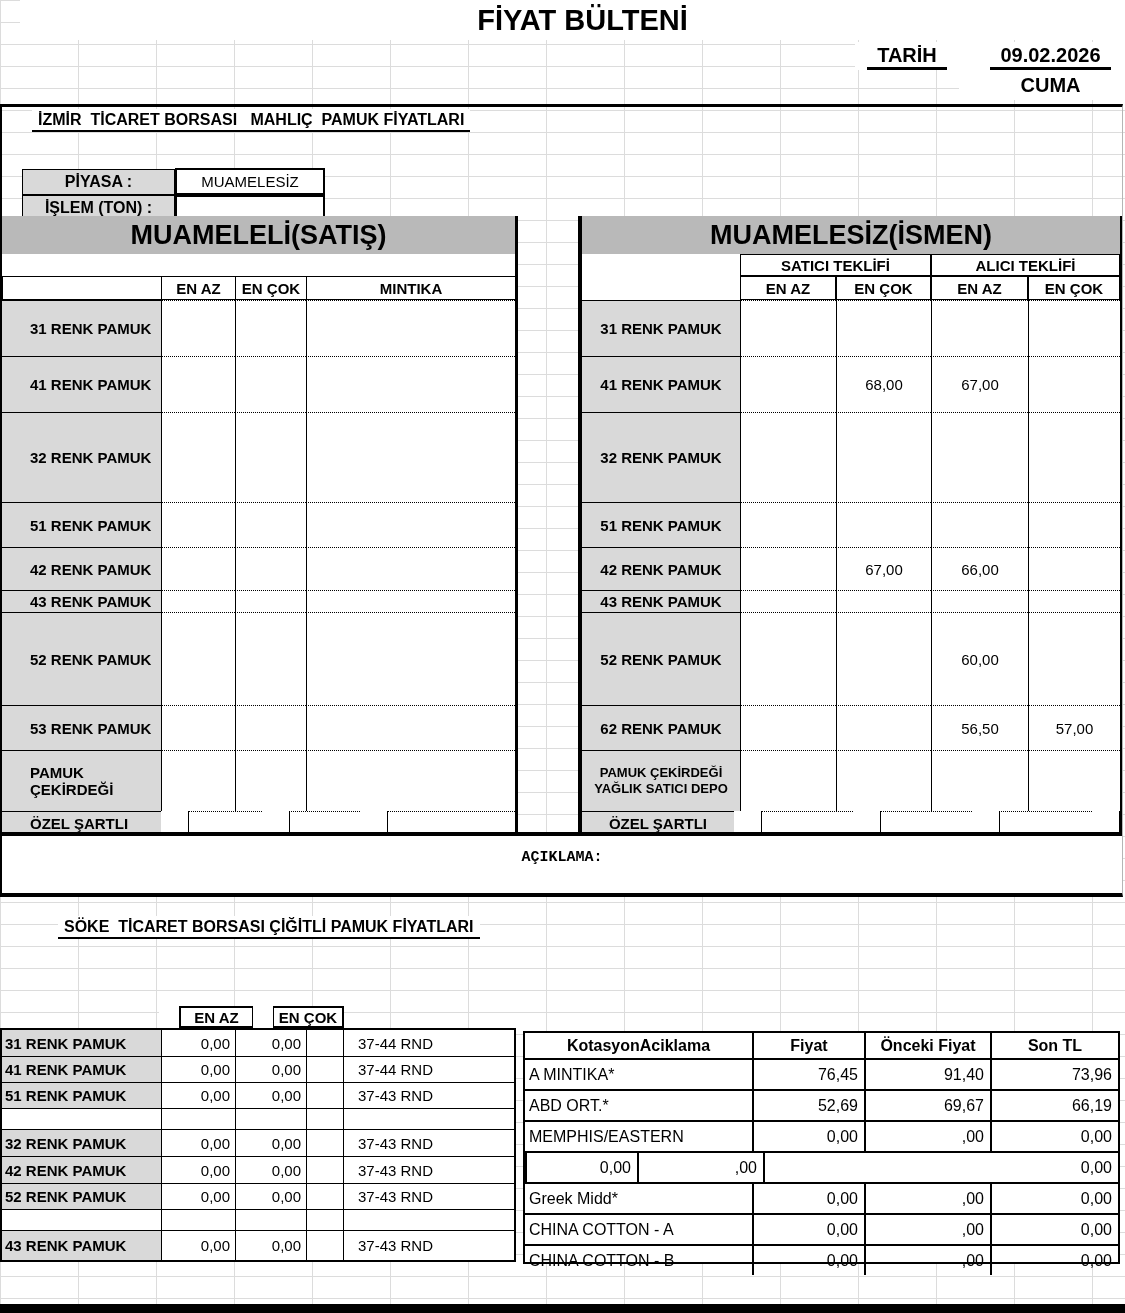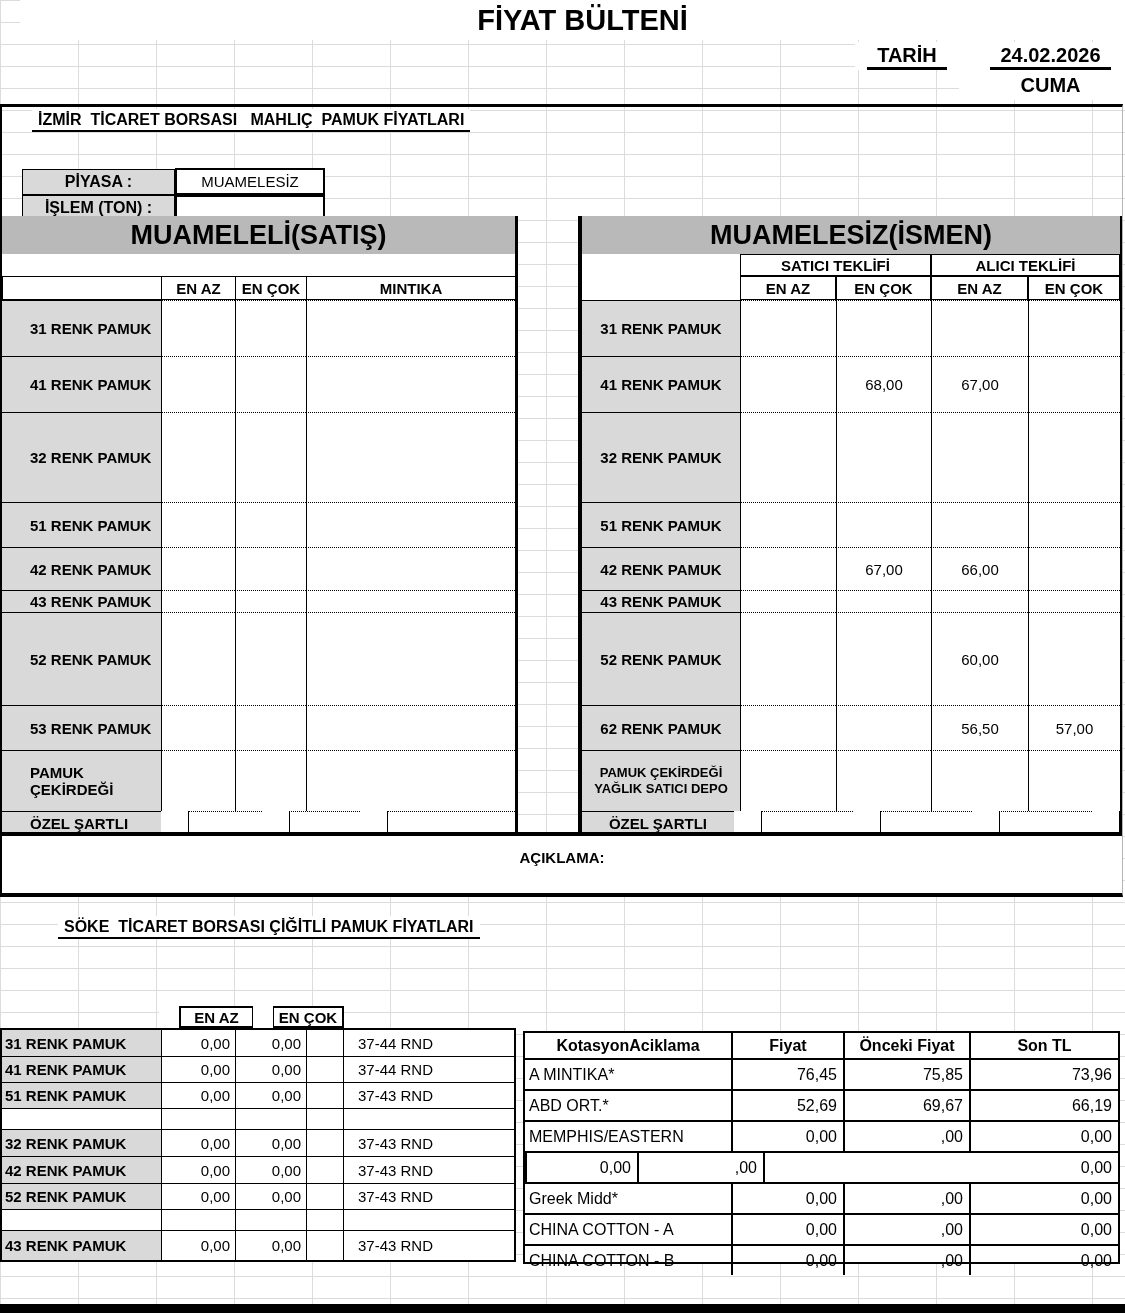--- a/index.html
+++ b/index.html
@@ -61,21 +61,21 @@
   .rt-group .void,.rt-sub .void{border:0;}
   .rt-sub{height:24px;}
   .rl{width:158px;} .rs1{width:96px;} .rs2{width:95px;} .ra1{width:97px;} .ra2{flex:1;}
   .rgrp{width:191px;}
   .rt .drow .cell{border-left:1px solid #000;border-top:1px dotted #000;}
   .rt .drow .lab{background:var(--cell_gray,#d9d9d9);font-weight:bold;border-left:0;border-top:1px solid #000;}
   .two-line{white-space:pre-line;font-size:13px;text-align:center;line-height:16px;}
 
   .thick-bar{left:0;top:725px;width:1120px;height:4px;background:#000;}
   .aciklama{left:0;top:729px;width:1120px;height:57px;background:#fff;text-align:center;
-            font-weight:bold;font-size:15px;padding-top:13px;}
+            font-weight:bold;font-size:15px;padding-top:13px;font-family:Liberation Mono, monospace;}
 
   
   .soke{left:0;top:896px;width:1125px;height:417px;}
   .soke-title{left:58px;top:20px;}
   .st-head{left:159px;top:110px;height:22px;display:flex;background:#fff;}
   .st-head .cell{border:2px solid #000;font-weight:bold;}
   .st-head .cell:first-child{border-right:1px solid #000;width:74px;}
   .st-head .cell:last-child{border-left:1px solid #000;width:71px;}
   .st{left:0;top:132px;width:516px;height:234px;background:#fff;border:2px solid #000;}
   .st .cell{border-left:1px solid #000;border-top:1px solid #000;}
@@ -86,40 +86,40 @@
   .st .sc{width:71px;justify-content:flex-end;padding-right:5px;}
   .st .sn{width:37px;}
   .st .sr{flex:1;justify-content:flex-start;padding-left:14px;}
   .h26{height:26px;} .h21{height:21px;} .h27{height:27px;} .h30{height:30px;}
 
   
   .kt{left:523px;top:135px;width:597px;height:233px;background:#fff;border:2px solid #000;font-size:16px;}
   .kt .row{border-top:2px solid #000;height:29px;}
   .kt .row:first-child{border-top:0;height:25px;}
   .kt .cell{border-left:2px solid #000;font-size:16px;}
-  .kt .k0{width:206px;border-left:0;justify-content:flex-start;padding-left:4px;}
+  .kt .k0{width:227px;border-left:0;justify-content:flex-start;padding-left:4px;}
   .kt .k1{width:112px;justify-content:flex-end;padding-right:6px;text-align:right;}
   .kt .k2{width:126px;justify-content:flex-end;padding-right:6px;}
   .kt .k3{flex:1;justify-content:flex-end;padding-right:6px;}
   .kt .khead .cell{font-weight:bold;justify-content:center;padding:0;}
 
   .bottom-bar{left:0;top:408px;width:1125px;height:9px;background:#000;}
 </style>
 </head>
 <body>
 
 <div class="page">
   <div class="sheet-grid"></div>
 
   <div class="abs flexc title-row">FİYAT BÜLTENİ</div>
   <div class="abs flexc hdr-cell tarih">
       <span>TARİH</span>
     </div>
   <div class="abs flexc hdr-cell date">
-      <span>24.02.2026</span>
+      <span>09.02.2026</span>
     </div>
   <div class="abs flexc hdr-cell cuma">
       <span style="border-bottom:0;">CUMA</span>
     </div>
 
   <div class="abs izmir">
     <div class="abs pre sec-title izmir-title">İZMİR  TİCARET BORSASI   MAHLIÇ  PAMUK FİYATLARI</div>
 
     <div class="abs flexc plabel piyasa-label">PİYASA :</div>
     <div class="abs flexc plabel islem-label">İŞLEM (TON) :</div>
@@ -365,21 +365,21 @@
     <div class="abs kt">
       <div class="row khead">
         <div class="cell k0">KotasyonAciklama</div>
         <div class="cell k1">Fiyat</div>
         <div class="cell k2">Önceki Fiyat</div>
         <div class="cell k3">Son TL</div>
       </div>
       <div class="row">
           <div class="cell k0">A MINTIKA*</div>
           <div class="cell k1">76,45</div>
-          <div class="cell k2">75,85</div>
+          <div class="cell k2">91,40</div>
           <div class="cell k3">73,96</div>
         </div>
       <div class="row">
           <div class="cell k0">ABD ORT.*</div>
           <div class="cell k1">52,69</div>
           <div class="cell k2">69,67</div>
           <div class="cell k3">66,19</div>
         </div>
       <div class="row">
           <div class="cell k0">MEMPHIS/EASTERN</div>

